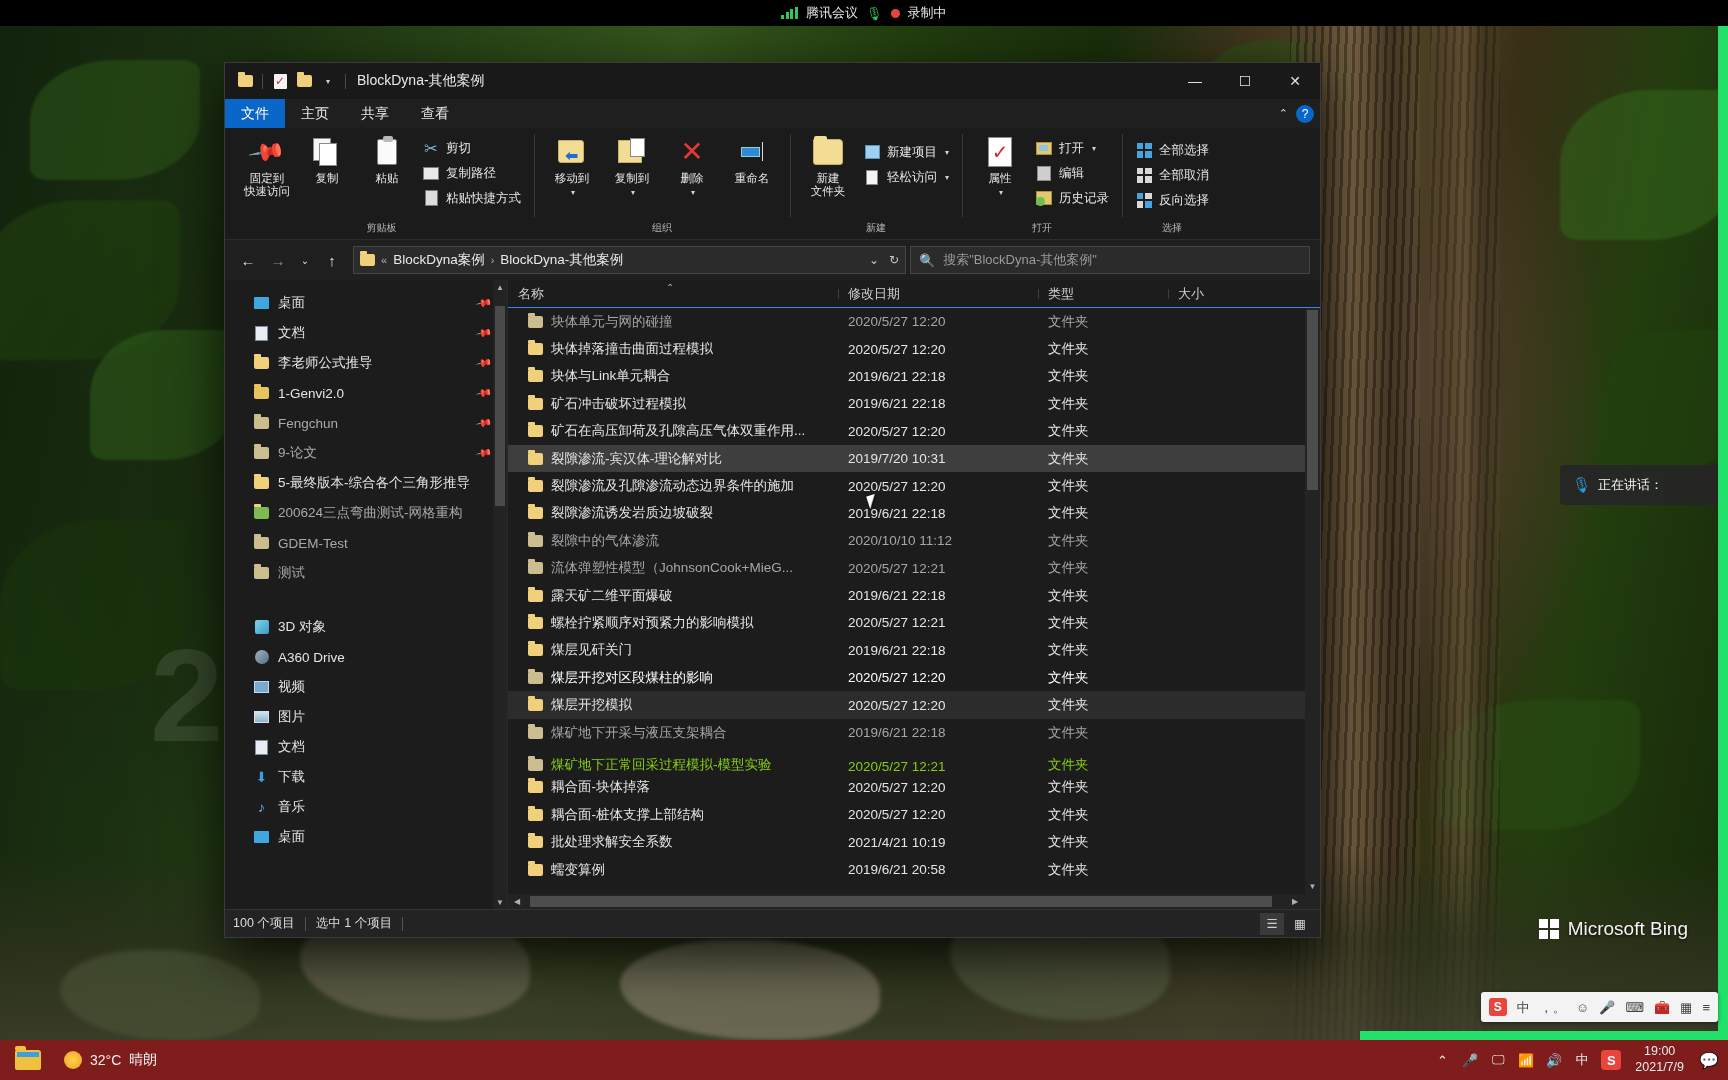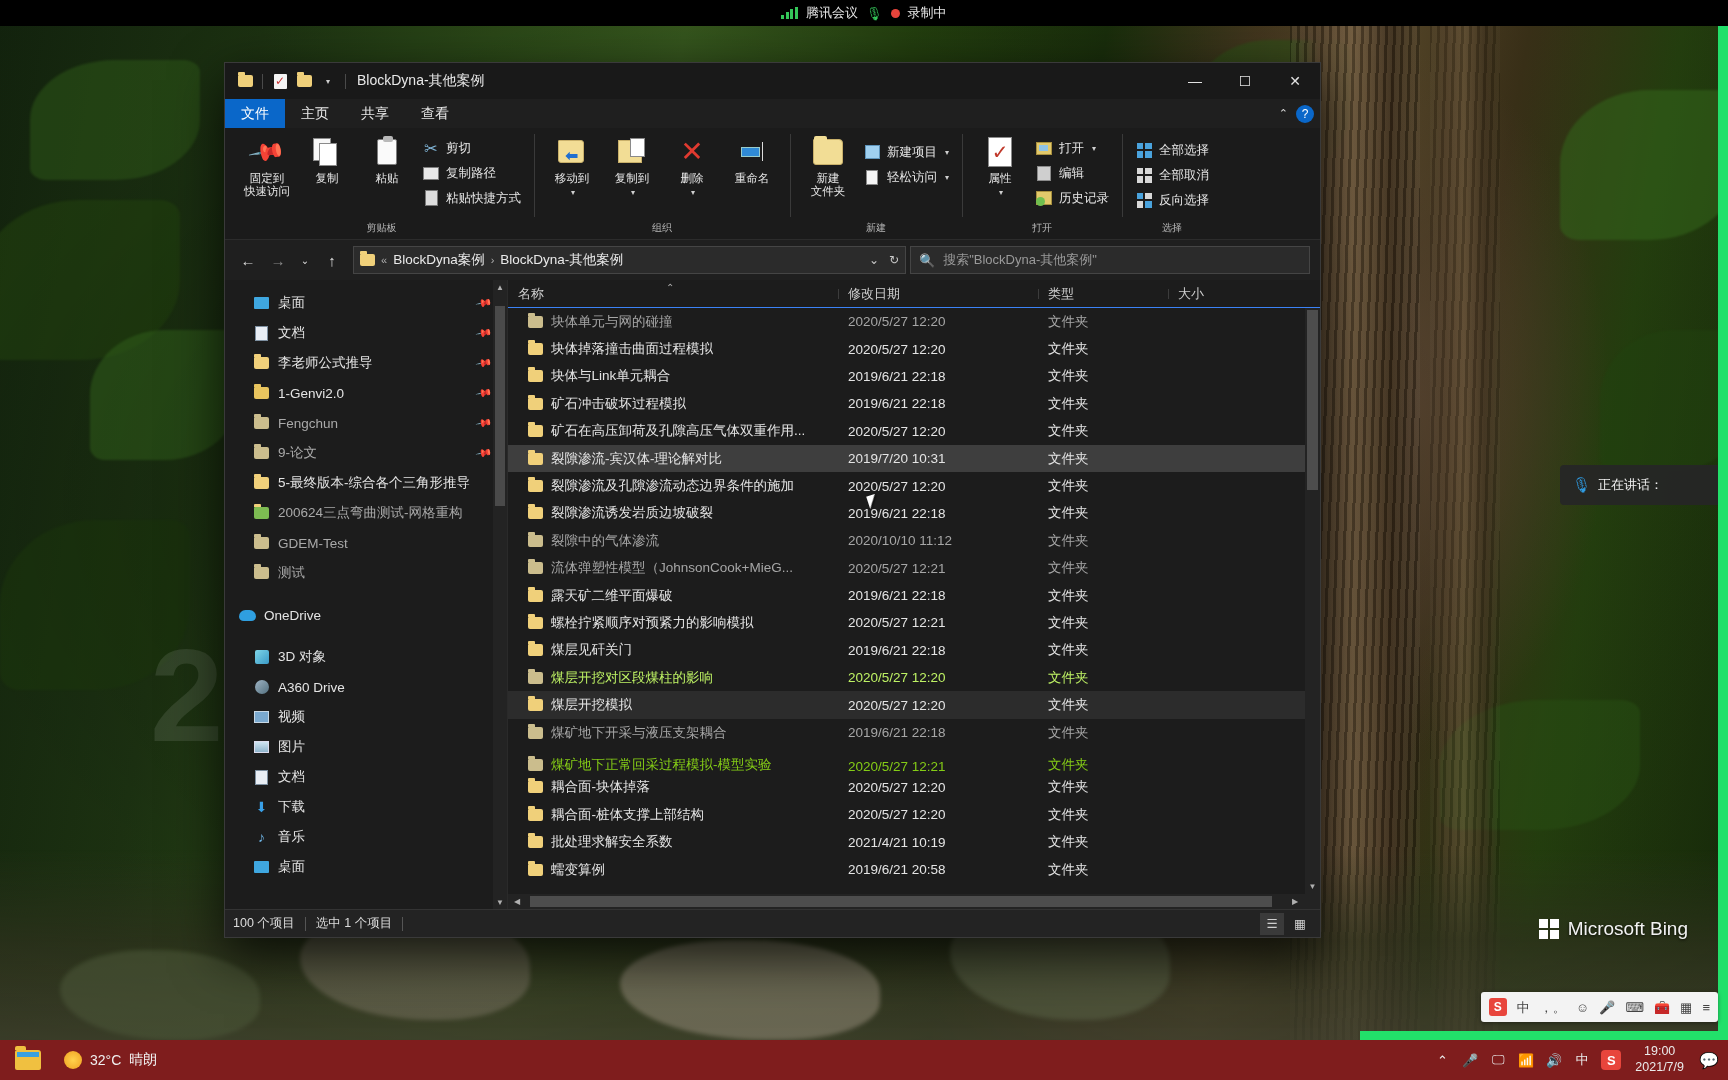--- a/index.html
+++ b/index.html
@@ -724,26 +724,20 @@
             <span>GDEM-Test</span>
           </div>
           <div class="nav-item" style="color:#a9a9a9">
             <span class="ni">
                 <span class="icn-fold d"></span>
               </span>
             <span>测试</span>
           </div>
 
           <div class="nav-gap"></div>
-          <div class="nav-item root">
-            <span class="ni">
-                <span class="icn-cloud"></span>
-              </span>
-            <span>OneDrive</span>
-          </div>
           <div class="nav-gap"></div>
 
           <div class="nav-item">
             <span class="ni">
                 <span class="icn-3d"></span>
               </span>
             <span>3D 对象</span>
           </div>
           <div class="nav-item">
             <span class="ni">
@@ -911,21 +905,21 @@
               </div>
               <div class="row">
                 <div class="r-name">
                   <span class="icn-fold"></span>
                   <span>煤层见矸关门</span>
                 </div>
                 <div class="r-date">2019/6/21 22:18</div>
                 <div class="r-type">文件夹</div>
                 <div class="r-size"></div>
               </div>
-              <div class="row" style="color: #bef264;">
+              <div class="row" style="color: #ffffff;">
                 <div class="r-name">
                   <span class="icn-fold d"></span>
                   <span>煤层开挖对区段煤柱的影响</span>
                 </div>
                 <div class="r-date">2020/5/27 12:20</div>
                 <div class="r-type">文件夹</div>
                 <div class="r-size"></div>
               </div>
               <div class="row hover">
                 <div class="r-name">

